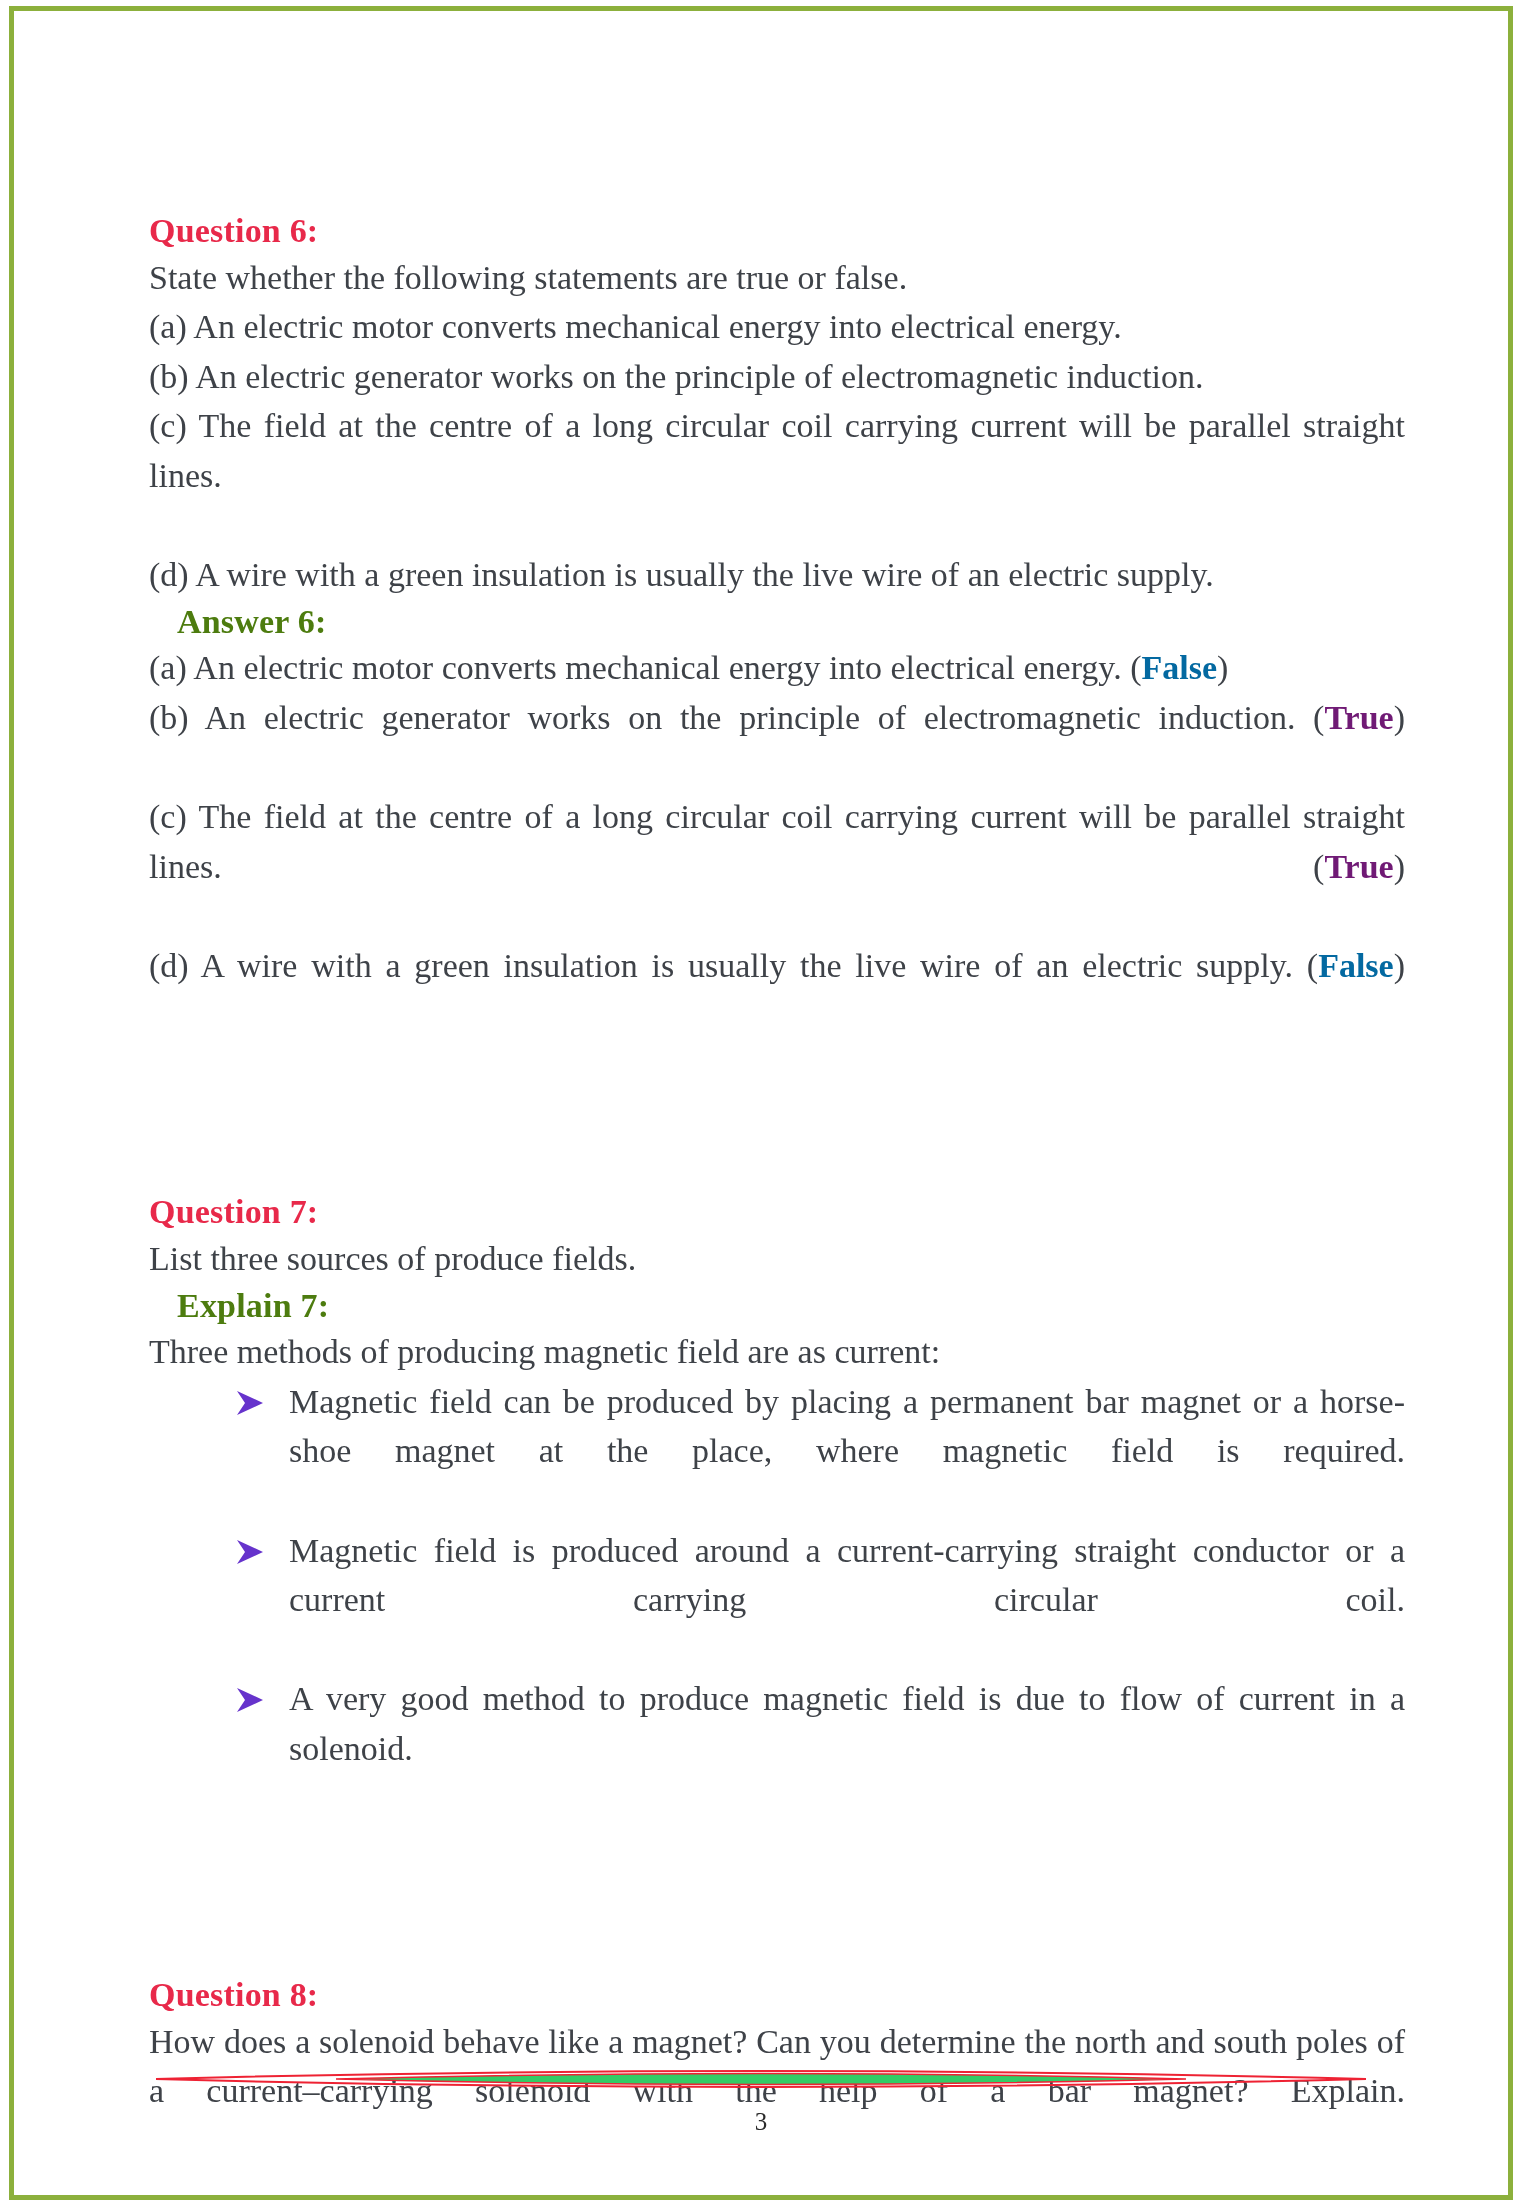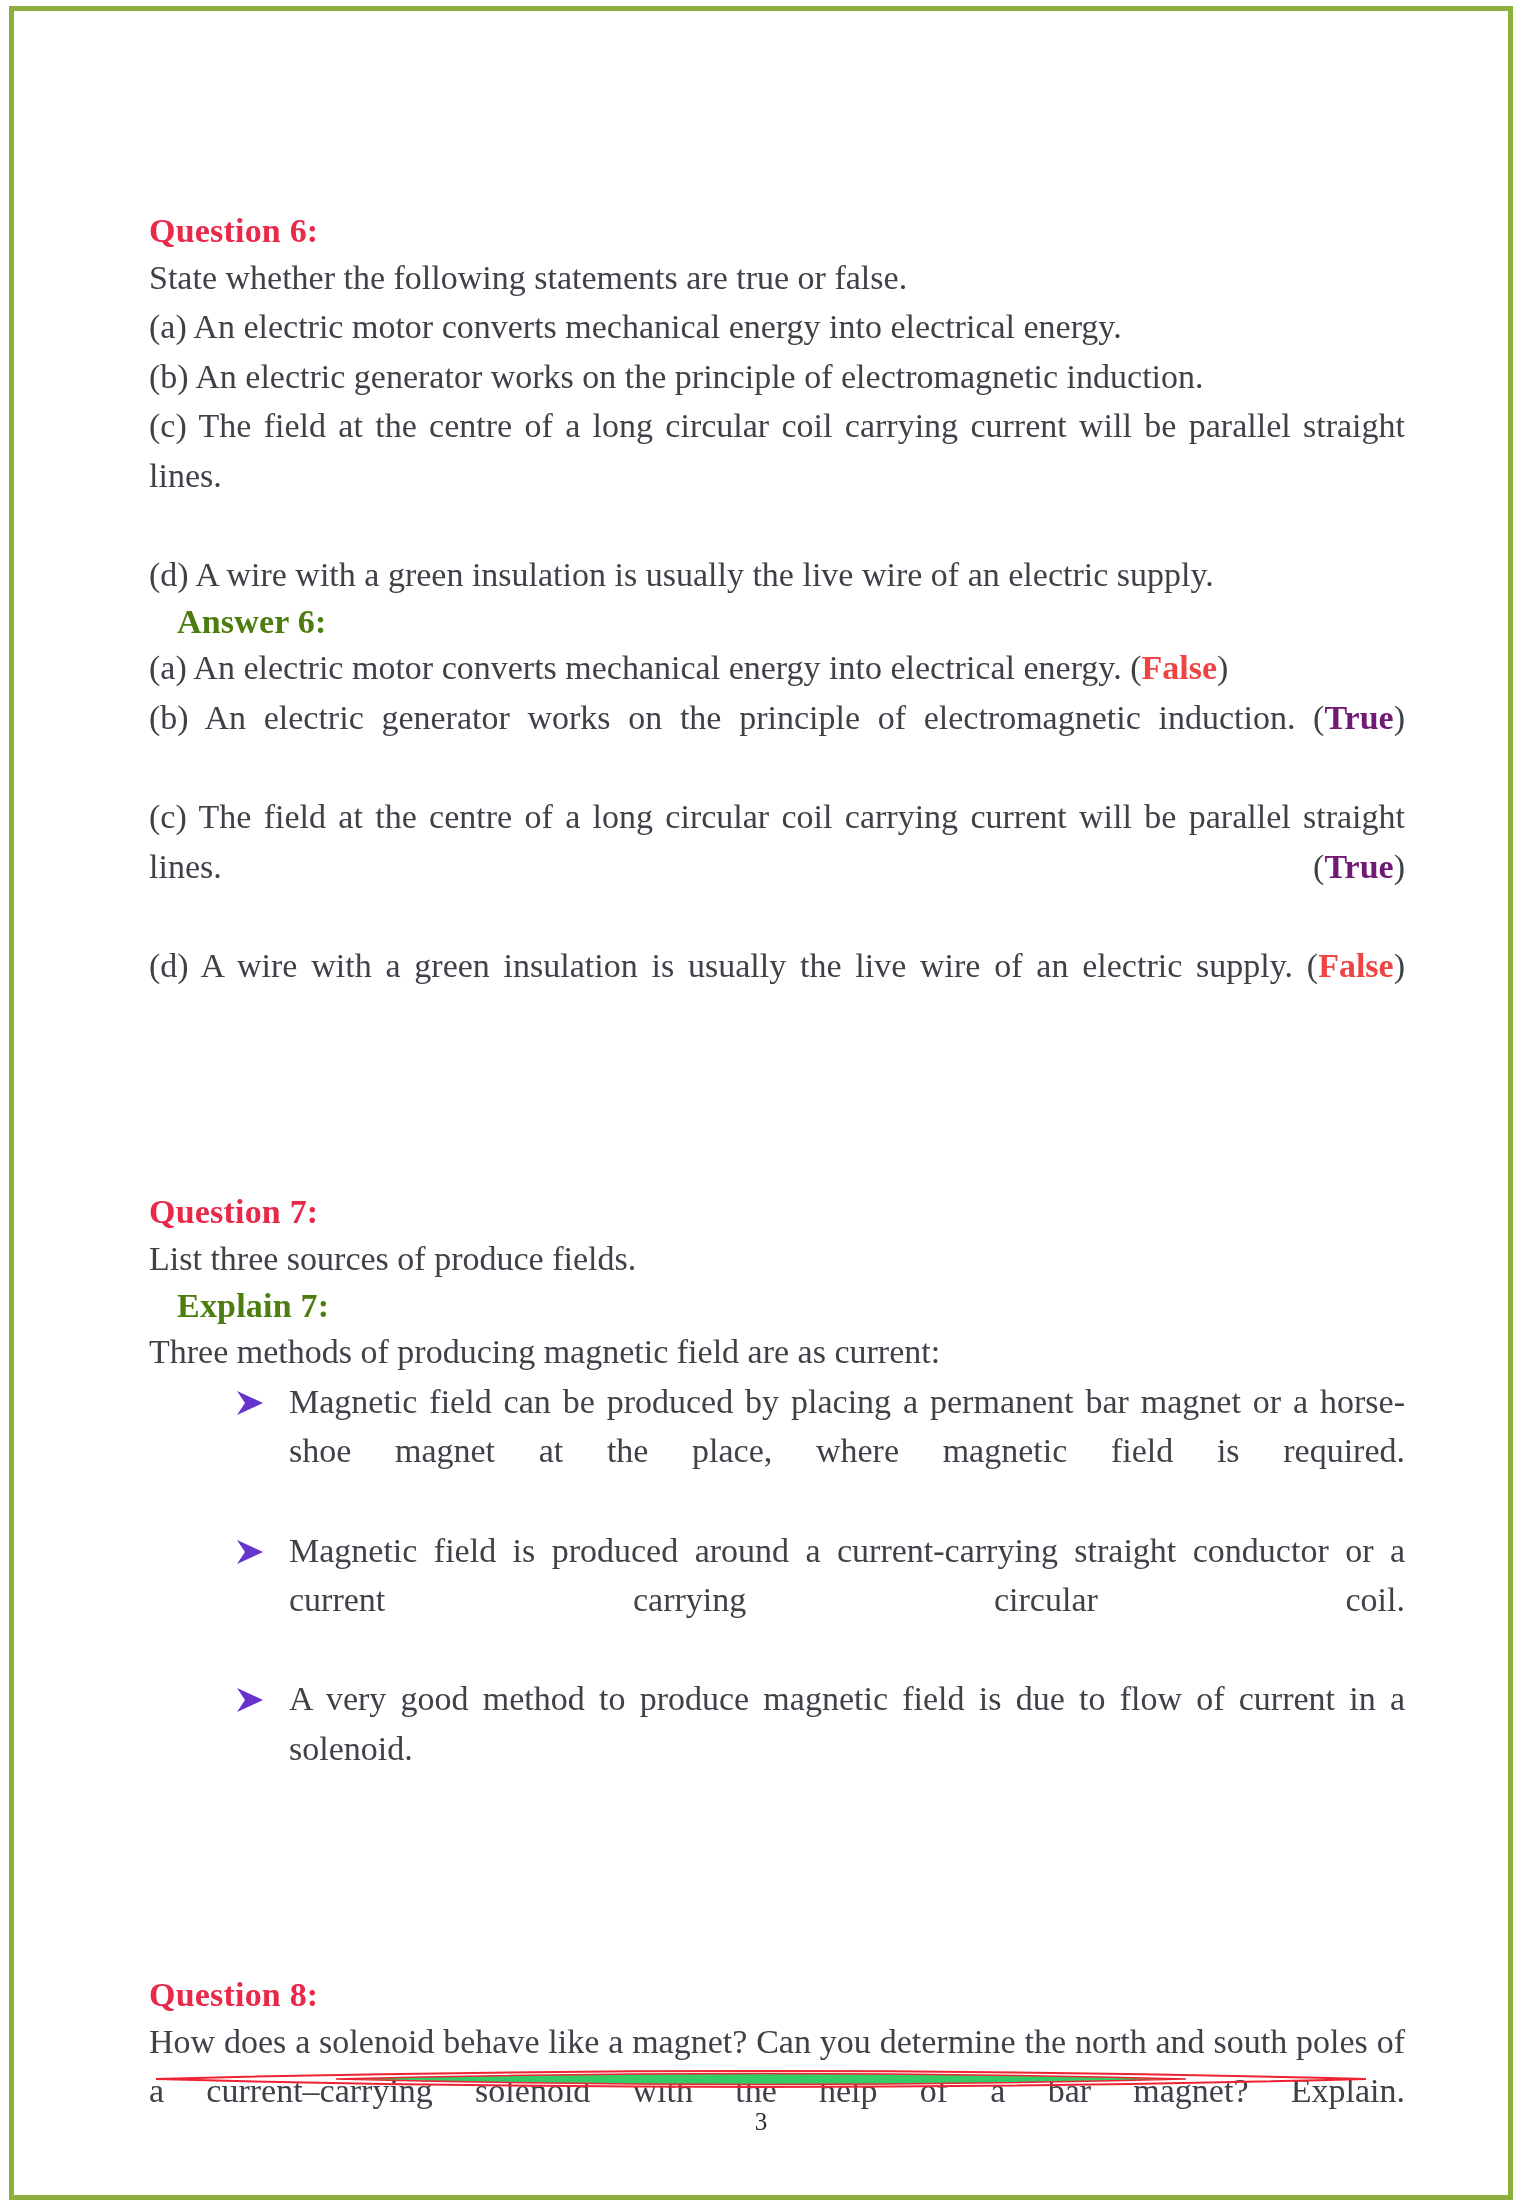--- a/index.html
+++ b/index.html
@@ -73,21 +73,21 @@
 
   .body-just::after {
     content: "";
     display: inline-block;
     width: 100%;
   }
 
   
   .paren { color: #3e4248; }
   .verdict-true  { font-weight: bold; color: #701a75; }
-  .verdict-false { font-weight: bold; color: #ef4444; }
+  .verdict-false { font-weight: bold; color: #0369a1; }
 
   
   .bullet-list {
     margin: 0;
     padding: 0;
     list-style: none;
   }
 
   .bullet-item {
     position: relative;

